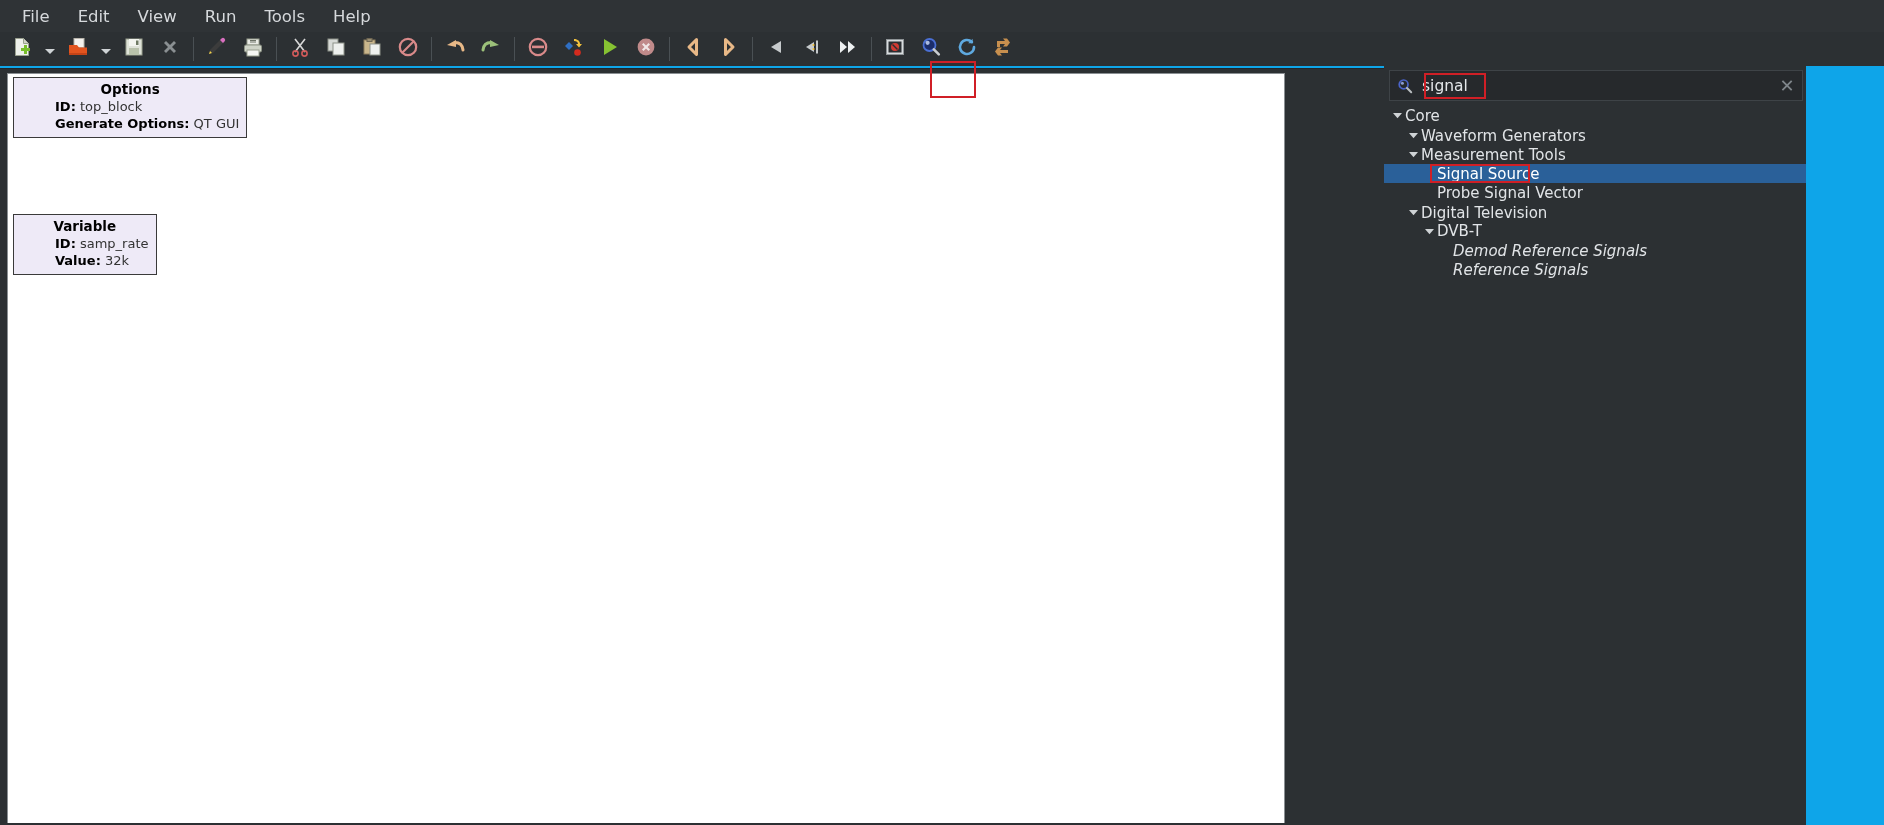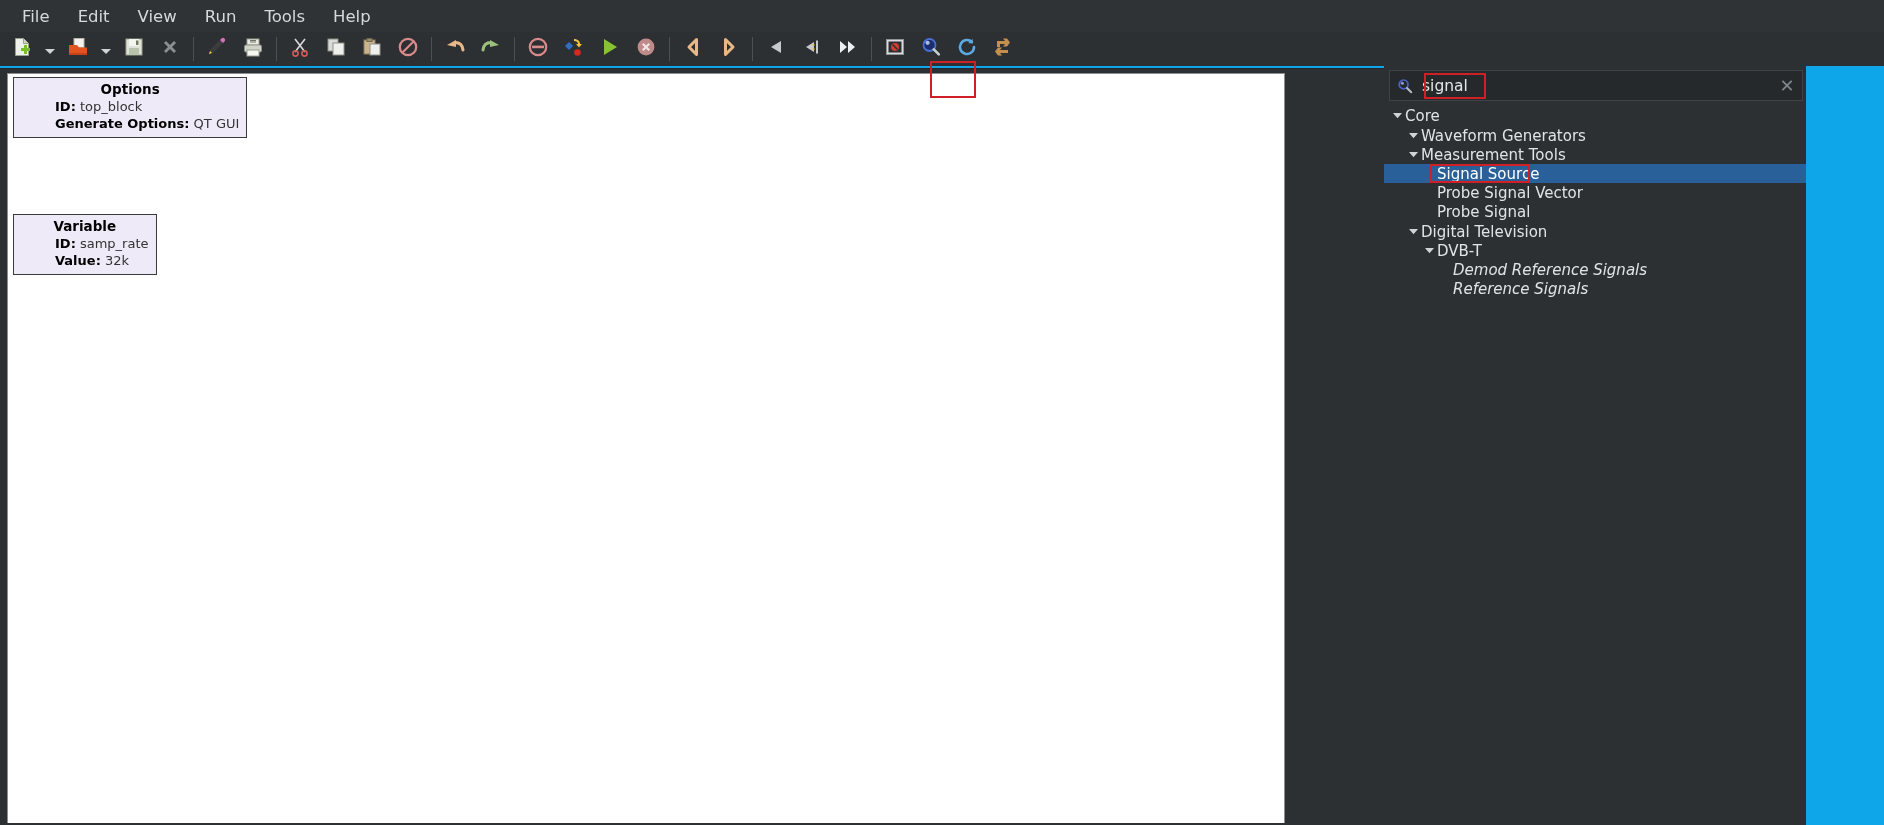--- a/index.html
+++ b/index.html
@@ -528,24 +528,20 @@
         <span class="tri"></span>
         <span class="tree-label">Signal Source</span>
         <span class="row-hl" style="left:46px; top:0px; width:100px; height:19px;"></span>
       </div>
 
       <div class="tree-row d2">
         <span class="tri"></span>
         <span class="tree-label">Probe Signal Vector</span>
       </div>
 
-      <div class="tree-row d2">
-        <span class="tri"></span>
-        <span class="tree-label">Probe Signal</span>
-      </div>
 
       <div class="tree-row d1">
         <span class="tri">
           <svg width="9" height="7" viewBox="0 0 9 7">
               <path d="M0 1h9L4.5 6.2z" fill="#cfd3d6"></path>
             </svg>
         </span>
         <span class="tree-label">Digital Television</span>
       </div>
 

